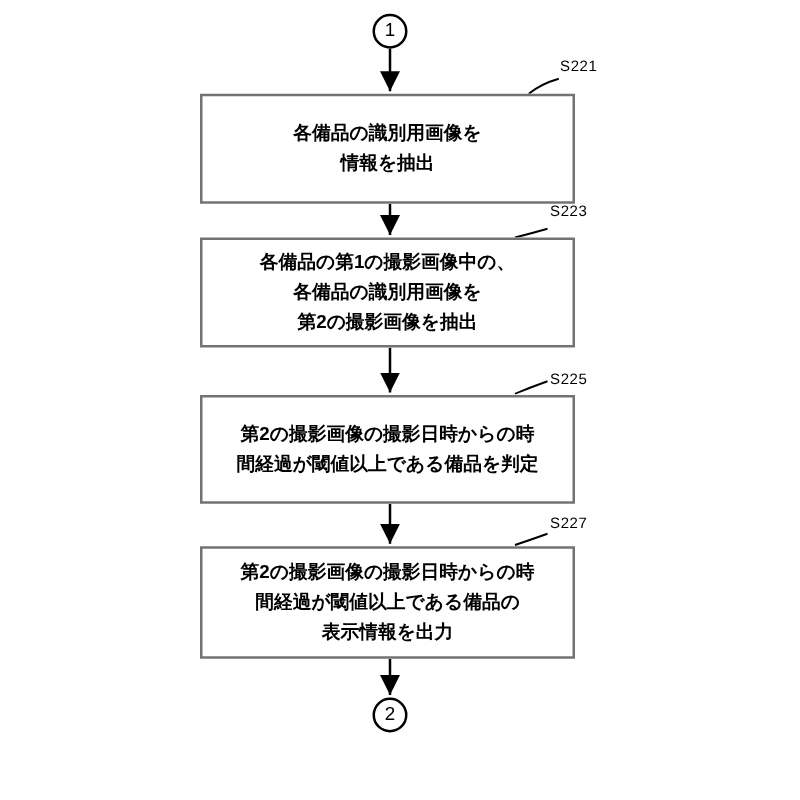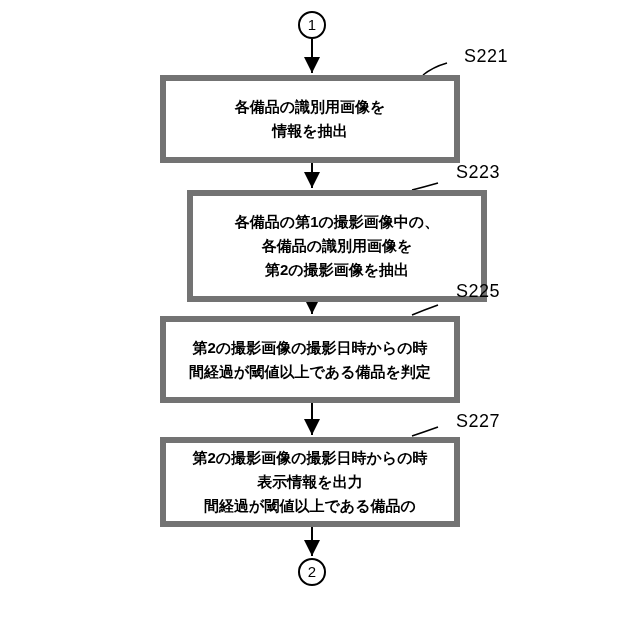--- a/index.html
+++ b/index.html
@@ -31,41 +31,40 @@
     text-align: center;
     line-height: 24px;
     font-size: 15px;
     font-weight: 400;
     background: #fff;
   }
   .step-box {
     position: absolute;
     left: 160px;
     width: 300px;
-    border: 6px solid #737373;
+    border: 2px solid #737373;
     box-sizing: border-box;
     background: #fff;
     display: flex;
     flex-direction: column;
     justify-content: center;
     align-items: center;
     text-align: center;
   }
   .step-line {
     font-size: 15px;
     font-weight: 600;
     line-height: 24px;
     white-space: nowrap;
   }
   .step-label {
     position: absolute;
-    font-size: 18px;
+    font-size: 12px;
     font-weight: 400;
     letter-spacing: 0.5px;
-    margin-left: 16px;
   }
   .fig-caption {
     position: absolute;
     left: 0;
     top: 606px;
     width: 536px;
     text-align: center;
     font-size: 19px;
     font-weight: 700;
     margin-top: 40px;
@@ -109,36 +108,36 @@
 
   <div class="terminal" style="left:298px; top:11px;">1</div>
 
   <div class="step-label" style="left:448px; top:46px;">S221</div>
   <div class="step-box" style="top:75px; height:88px;">
     <div class="step-line">各備品の識別用画像を</div>
     <div class="step-line">情報を抽出</div>
   </div>
 
   <div class="step-label" style="left:440px; top:162px;">S223</div>
-  <div class="step-box" style="top:190px; height:112px;margin-left:27px;">
+  <div class="step-box" style="top:190px; height:88px;">
     <div class="step-line">各備品の第1の撮影画像中の、</div>
     <div class="step-line">各備品の識別用画像を</div>
     <div class="step-line">第2の撮影画像を抽出</div>
   </div>
 
-  <div class="step-label" style="left:440px; top:281px;">S225</div>
+  <div class="step-label" style="left:440px; top:296px;">S225</div>
   <div class="step-box" style="top:316px; height:87px;">
     <div class="step-line">第2の撮影画像の撮影日時からの時</div>
     <div class="step-line">間経過が閾値以上である備品を判定</div>
   </div>
 
   <div class="step-label" style="left:440px; top:411px;">S227</div>
   <div class="step-box" style="top:437px; height:90px;">
     <div class="step-line">第2の撮影画像の撮影日時からの時</div>
+    <div class="step-line">間経過が閾値以上である備品の</div>
     <div class="step-line">表示情報を出力</div>
-    <div class="step-line">間経過が閾値以上である備品の</div>
   </div>
 
   <div class="terminal" style="left:298px; top:558px;">2</div>
 
   <div class="fig-caption">FIG.7</div>
 
 </div>
 
 </body></html>

